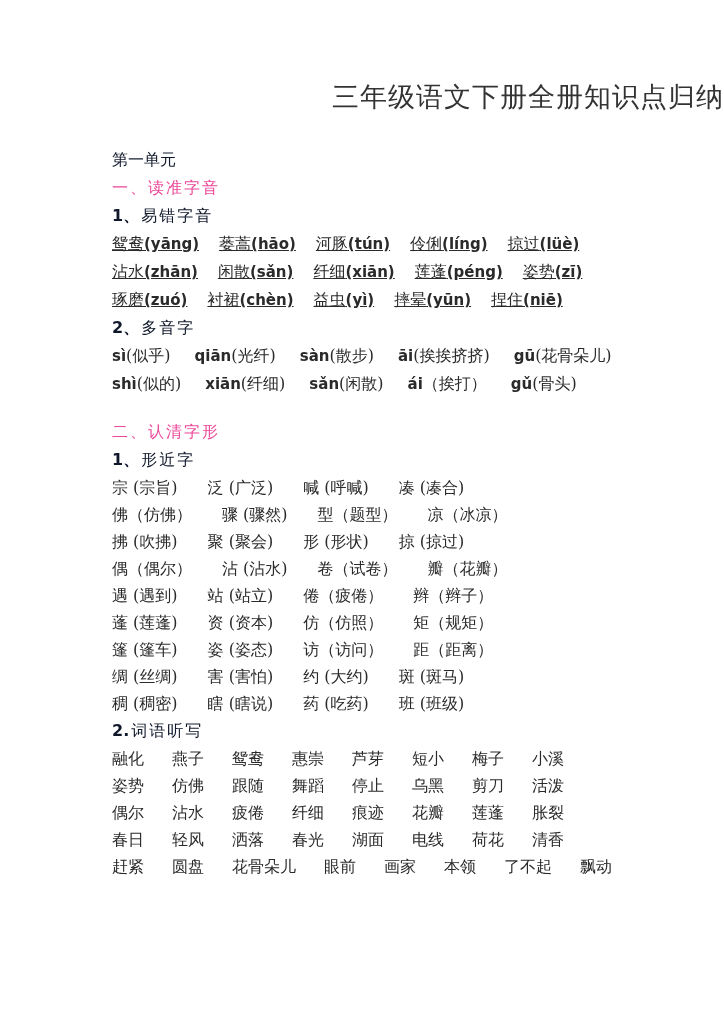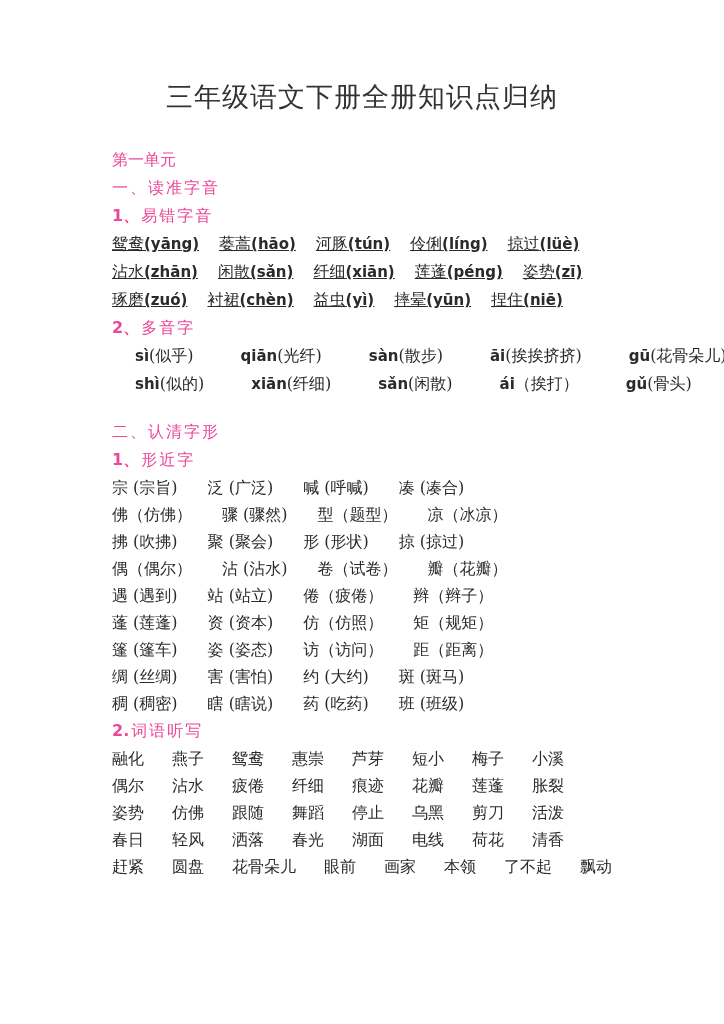--- a/index.html
+++ b/index.html
@@ -7,56 +7,56 @@
     position: relative;
     width: 724px;
     height: 1024px;
     background: #ffffff;
     overflow: hidden;
     font-family: "DejaVu Serif", "Liberation Serif", serif;
     color: #2a2a2a;
   }
   .title {
     margin: 80px 0 0 0;
-    text-align: center;
+    text-align: right;
     font-size: 27px;
     font-weight: 400;
     color: #333333;
     letter-spacing: 1px;
     line-height: 34px;
     font-family: "DejaVu Serif", "Liberation Serif", serif;
   }
   .content {
     margin: 32px 72px 0 112px;
     font-size: 16px;
   }
   .heading-line {
     height: 28px;
     line-height: 28px;
     white-space: nowrap;
   }
-  .red   { color: #ec4899; }
+  .red   { color: #0f172a; }
   .green { color: #ec4899; letter-spacing: 2px; }
   .sub-label { letter-spacing: 2px; }
   .num {
     font-family: "DejaVu Sans", "Liberation Sans", sans-serif;
     font-weight: 700;
     letter-spacing: 0;
     margin-right: 2px;
   }
   .gap-before { margin-top: 20px; }
   .line {
     height: 28px;
     line-height: 28px;
     white-space: nowrap;
   }
   .pairs .line, .words .line { height: 27px; line-height: 27px; }
   .item { display: inline-block; }
   .pinyin-after  .item { margin-right: 20px; text-decoration: underline; }
-  .pinyin-first  .item { margin-right: 24px; margin-left: 23px; }
+  .pinyin-first  .item { margin-right: 24px; }
   .pairs .item { margin-right: 30px; }
   .words .item { margin-right: 28px; }
   .py {
     font-family: "DejaVu Sans", "Liberation Sans", sans-serif;
     font-weight: 700;
     font-size: 15px;
   }
   .cn { font-family: "DejaVu Serif", "Liberation Serif", serif; }
 </style>
 </head>
@@ -99,20 +99,20 @@
         <div class="line"><span class="item cn">蓬 (莲蓬)</span><span class="item cn">资 (资本)</span><span class="item cn">仿（仿照）</span><span class="item cn">矩（规矩）</span></div>
         <div class="line"><span class="item cn">篷 (篷车)</span><span class="item cn">姿 (姿态)</span><span class="item cn">访（访问）</span><span class="item cn">距（距离）</span></div>
         <div class="line"><span class="item cn">绸 (丝绸)</span><span class="item cn">害 (害怕)</span><span class="item cn">约 (大约)</span><span class="item cn">斑 (斑马)</span></div>
         <div class="line"><span class="item cn">稠 (稠密)</span><span class="item cn">瞎 (瞎说)</span><span class="item cn">药 (吃药)</span><span class="item cn">班 (班级)</span></div>
       </div>
 
     <div class="heading-line red"><span class="num">2.</span><span class="sub-label">词语听写</span></div>
 
     <div class="words">
         <div class="line"><span class="item cn">融化</span><span class="item cn">燕子</span><span class="item cn">鸳鸯</span><span class="item cn">惠崇</span><span class="item cn">芦芽</span><span class="item cn">短小</span><span class="item cn">梅子</span><span class="item cn">小溪</span></div>
+        <div class="line"><span class="item cn">姿势</span><span class="item cn">仿佛</span><span class="item cn">跟随</span><span class="item cn">舞蹈</span><span class="item cn">停止</span><span class="item cn">乌黑</span><span class="item cn">剪刀</span><span class="item cn">活泼</span></div>
         <div class="line"><span class="item cn">偶尔</span><span class="item cn">沾水</span><span class="item cn">疲倦</span><span class="item cn">纤细</span><span class="item cn">痕迹</span><span class="item cn">花瓣</span><span class="item cn">莲蓬</span><span class="item cn">胀裂</span></div>
-        <div class="line"><span class="item cn">姿势</span><span class="item cn">仿佛</span><span class="item cn">跟随</span><span class="item cn">舞蹈</span><span class="item cn">停止</span><span class="item cn">乌黑</span><span class="item cn">剪刀</span><span class="item cn">活泼</span></div>
         <div class="line"><span class="item cn">春日</span><span class="item cn">轻风</span><span class="item cn">洒落</span><span class="item cn">春光</span><span class="item cn">湖面</span><span class="item cn">电线</span><span class="item cn">荷花</span><span class="item cn">清香</span></div>
         <div class="line"><span class="item cn">赶紧</span><span class="item cn">圆盘</span><span class="item cn">花骨朵儿</span><span class="item cn">眼前</span><span class="item cn">画家</span><span class="item cn">本领</span><span class="item cn">了不起</span><span class="item cn">飘动</span></div>
       </div>
 
   </div>
 </div>
 
 </body></html>

